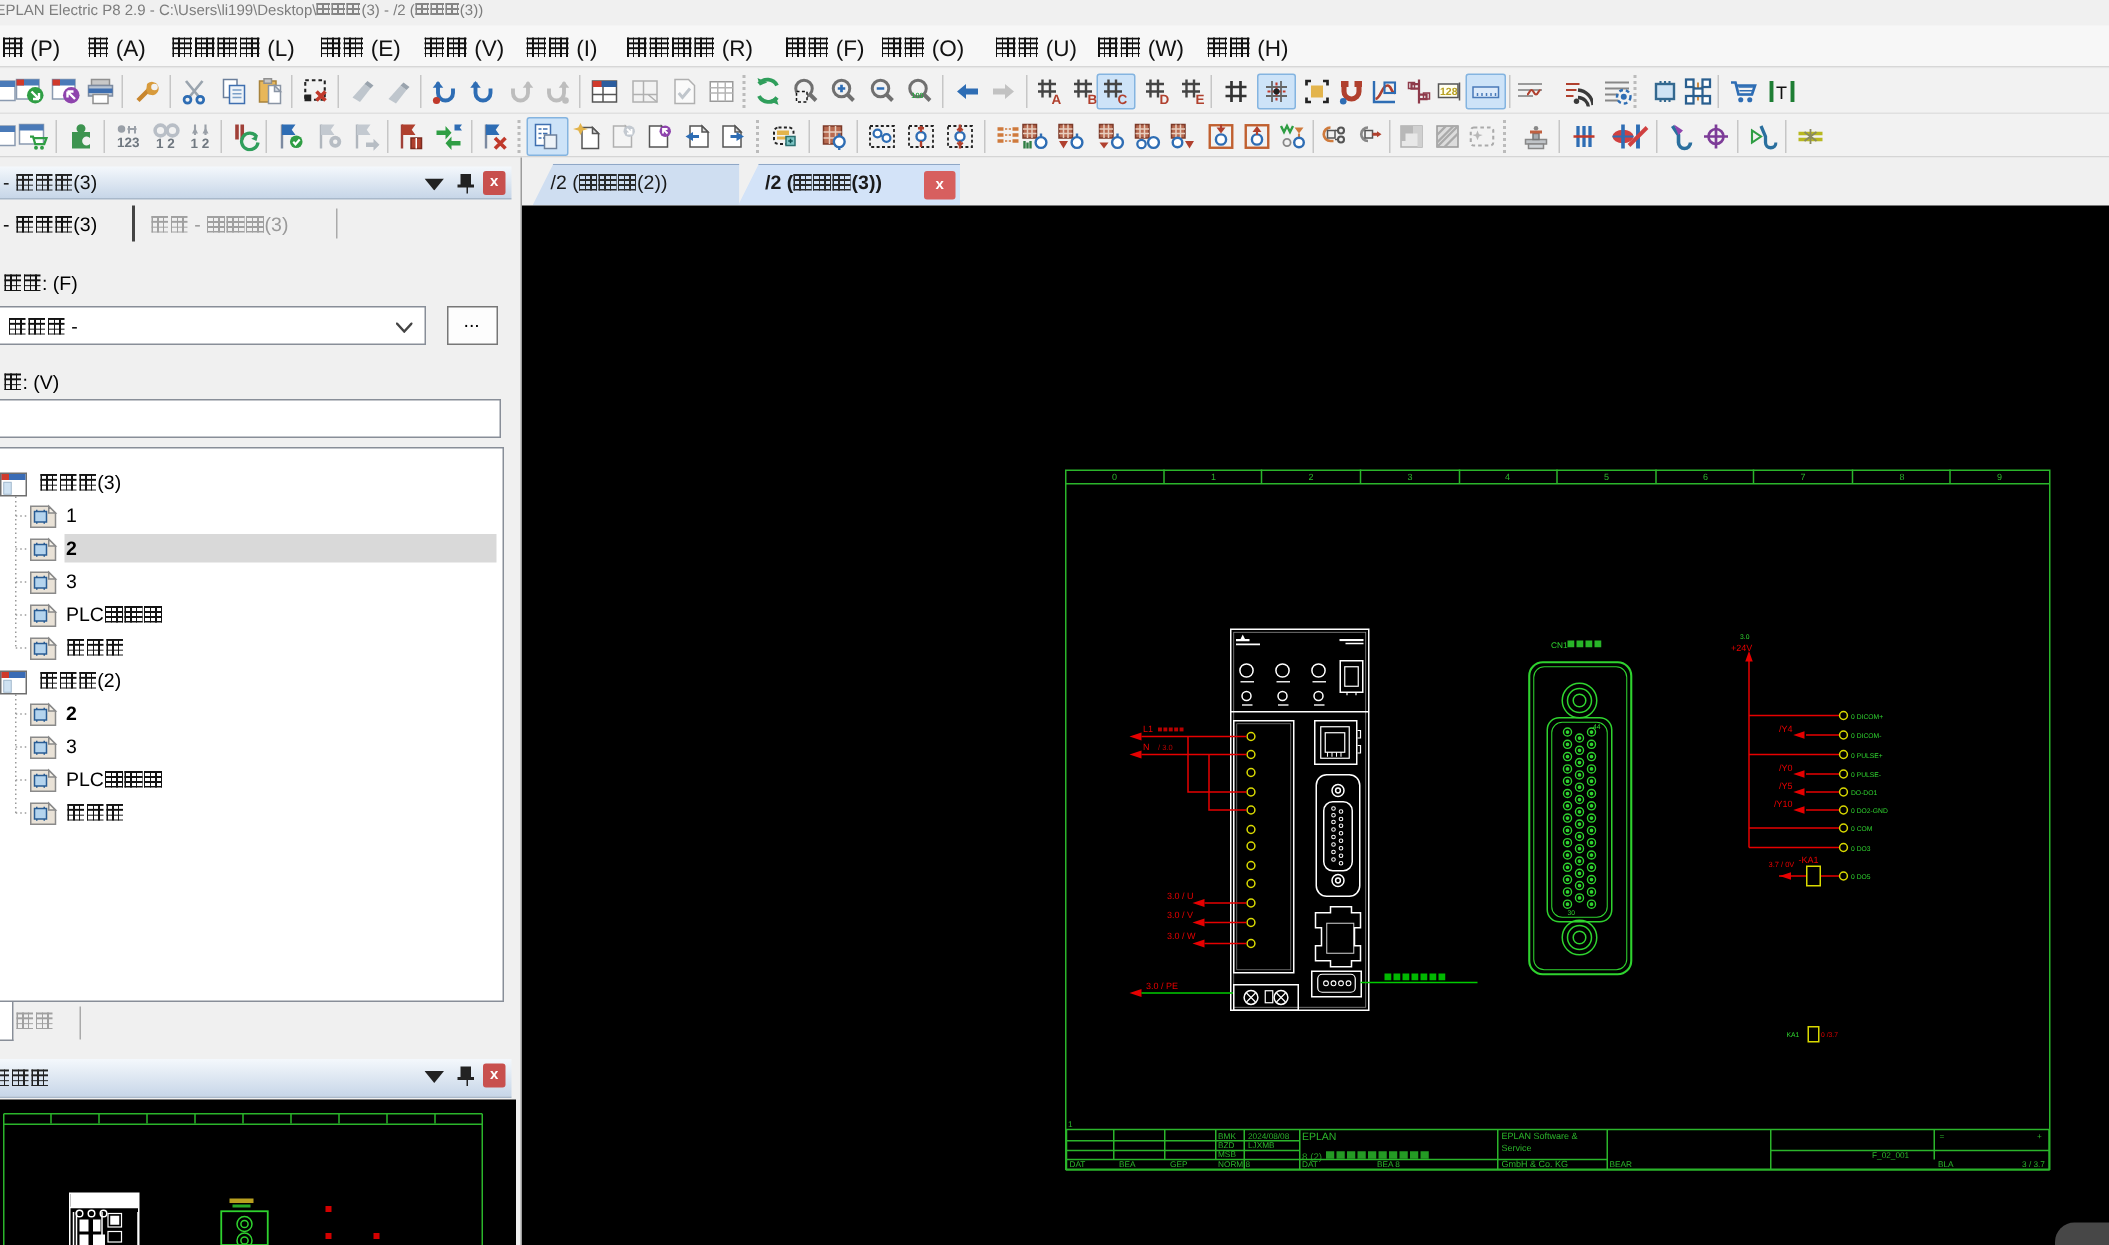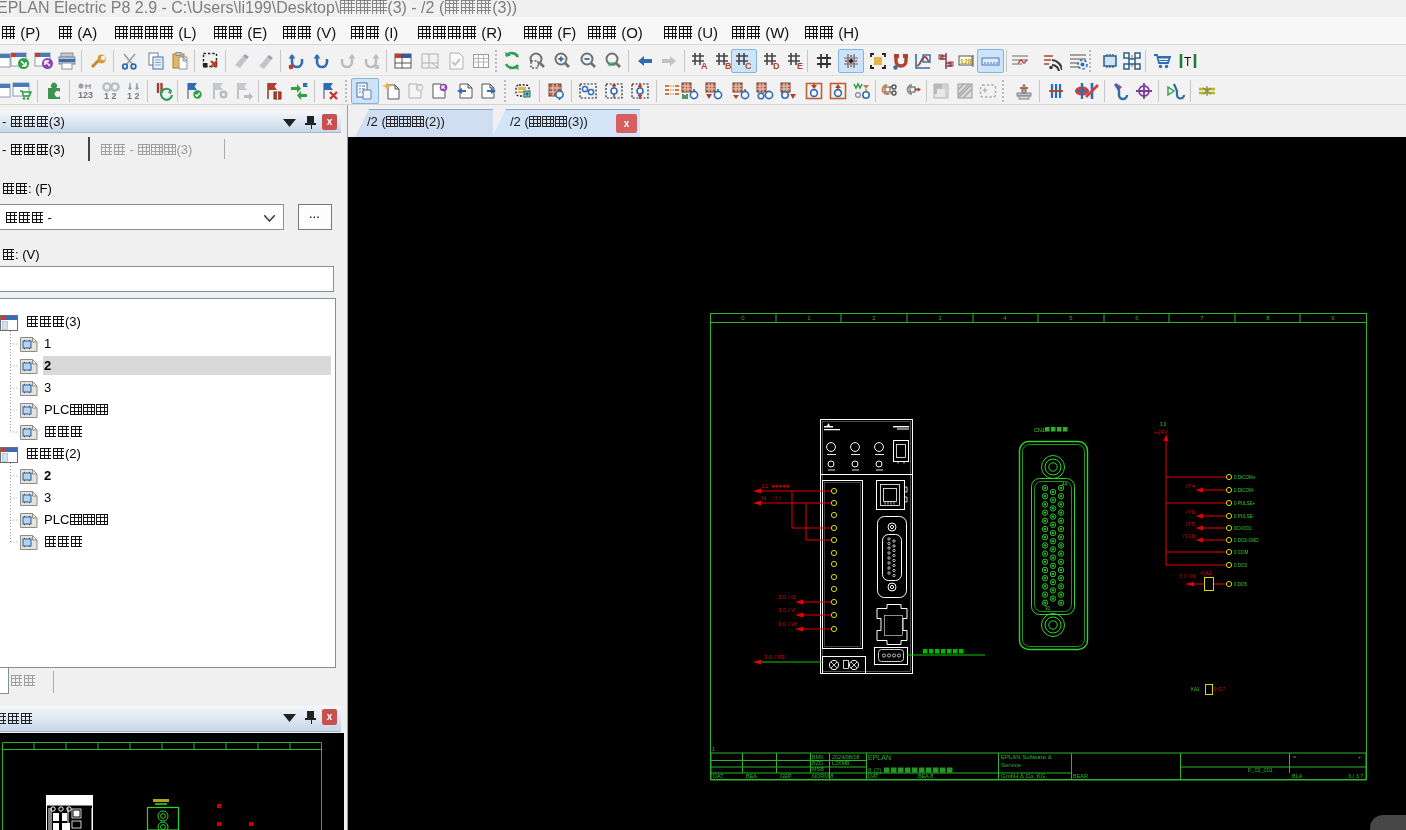--- a/index.html
+++ b/index.html
@@ -4,21 +4,21 @@
 <style>
 *{margin:0;padding:0;box-sizing:border-box}
 html,body{width:1406px;height:830px;overflow:hidden;background:#f0f0f0;font-family:"Liberation Sans",sans-serif;position:relative}
 .abs{position:absolute}
 
 .c{display:inline-block;width:.9em;height:.84em;margin:0 .05em;vertical-align:-.04em;opacity:.92;
 background:repeating-linear-gradient(to bottom,currentColor 0 1px,transparent 1px 3.4px),
 repeating-linear-gradient(to right,currentColor 0 1px,transparent 1px 3.8px);}
 #menu .c{opacity:1}
 
-#title{left:0;top:0;width:1124px;height:17px;background:#f0f0f0;color:#7d7d7d;font-size:16px;line-height:16px;white-space:nowrap}
+#title{left:0;top:0;width:1124px;height:17px;background:#f0f0f0;color:#7d7d7d;font-size:10px;line-height:16px;white-space:nowrap}
 #menu{left:0;top:17px;width:1406px;height:28px;background:#f7f7f7;border-bottom:1px solid #d7d7d7;font-size:15px;color:#111}
 #menu>span{position:absolute;top:7px;white-space:nowrap}
 #tb1{left:0;top:46px;width:1406px;height:30px;background:#f2f2f2;border-bottom:1px solid #e0e0e0}
 #tb2{left:0;top:76px;width:1406px;height:29px;background:#f2f2f2;border-bottom:1px solid #d5d5d5}
 .ic{position:absolute;width:20px;height:20px;top:5px}
 .sep{position:absolute;top:4px;width:1px;height:22px;background:#c6c6c6}
 .dsep{position:absolute;top:4px;width:2px;height:22px;background:repeating-linear-gradient(to bottom,#bbb 0 2px,transparent 2px 4px)}
 .on{background:#cde3f8;border:1px solid #84b4e0;border-radius:2px}
 
 #lp{left:0;top:105px;width:348px;height:725px;background:#f0f0f0;border-right:1px solid #9c9c9c}
@@ -679,21 +679,21 @@
         </g>
    <g fill="#2fd32f" opacity=".8">
           <rect x="155" y="70" width="12" height="2"></rect>
         </g>
   </svg>
  </div>
 </div>
 <div class="abs" id="tabbar">
  <div class="tab" style="left:7px;width:138px;background:#cfdef1;clip-path:polygon(14px 0,100% 0,100% 100%,0 100%);box-shadow:inset 0 1px 0 #8fa7c6">
   <span style="margin-left:12px">/2 (<span class="c"></span><span class="c"></span><span class="c"></span>(2))</span></div>
- <div class="tab" style="left:144px;width:148px;background:#d3e3f8;clip-path:polygon(14px 0,100% 0,100% 100%,0 100%);box-shadow:inset 0 1px 0 #8fa7c6;font-weight:normal">
+ <div class="tab" style="left:144px;width:148px;background:#d3e3f8;clip-path:polygon(14px 0,100% 0,100% 100%,0 100%);box-shadow:inset 0 1px 0 #8fa7c6;font-weight:bold">
   <span style="margin-left:18px">/2 (<span class="c"></span><span class="c"></span><span class="c"></span>(3))</span></div>
  <div class="xbtn" style="left:268px;top:9px;width:21px;height:19px;line-height:19px;background:#d75f5f">x</div>
 </div>
 <div class="abs" id="cv">
 <svg width="1058" height="693" viewBox="0 0 1058 693">
  <g id="frame" stroke="#2bb52b" fill="none">
   <rect x="362.5" y="176.5" width="656" height="466"></rect>
   <path d="M362.5 185.5h656"></path>
   <path d="M428 176v9M493 176v9M559 176v9M625 176v9M690 176v9M756 176v9M821 176v9M887 176v9M952 176v9"></path>
  </g>

